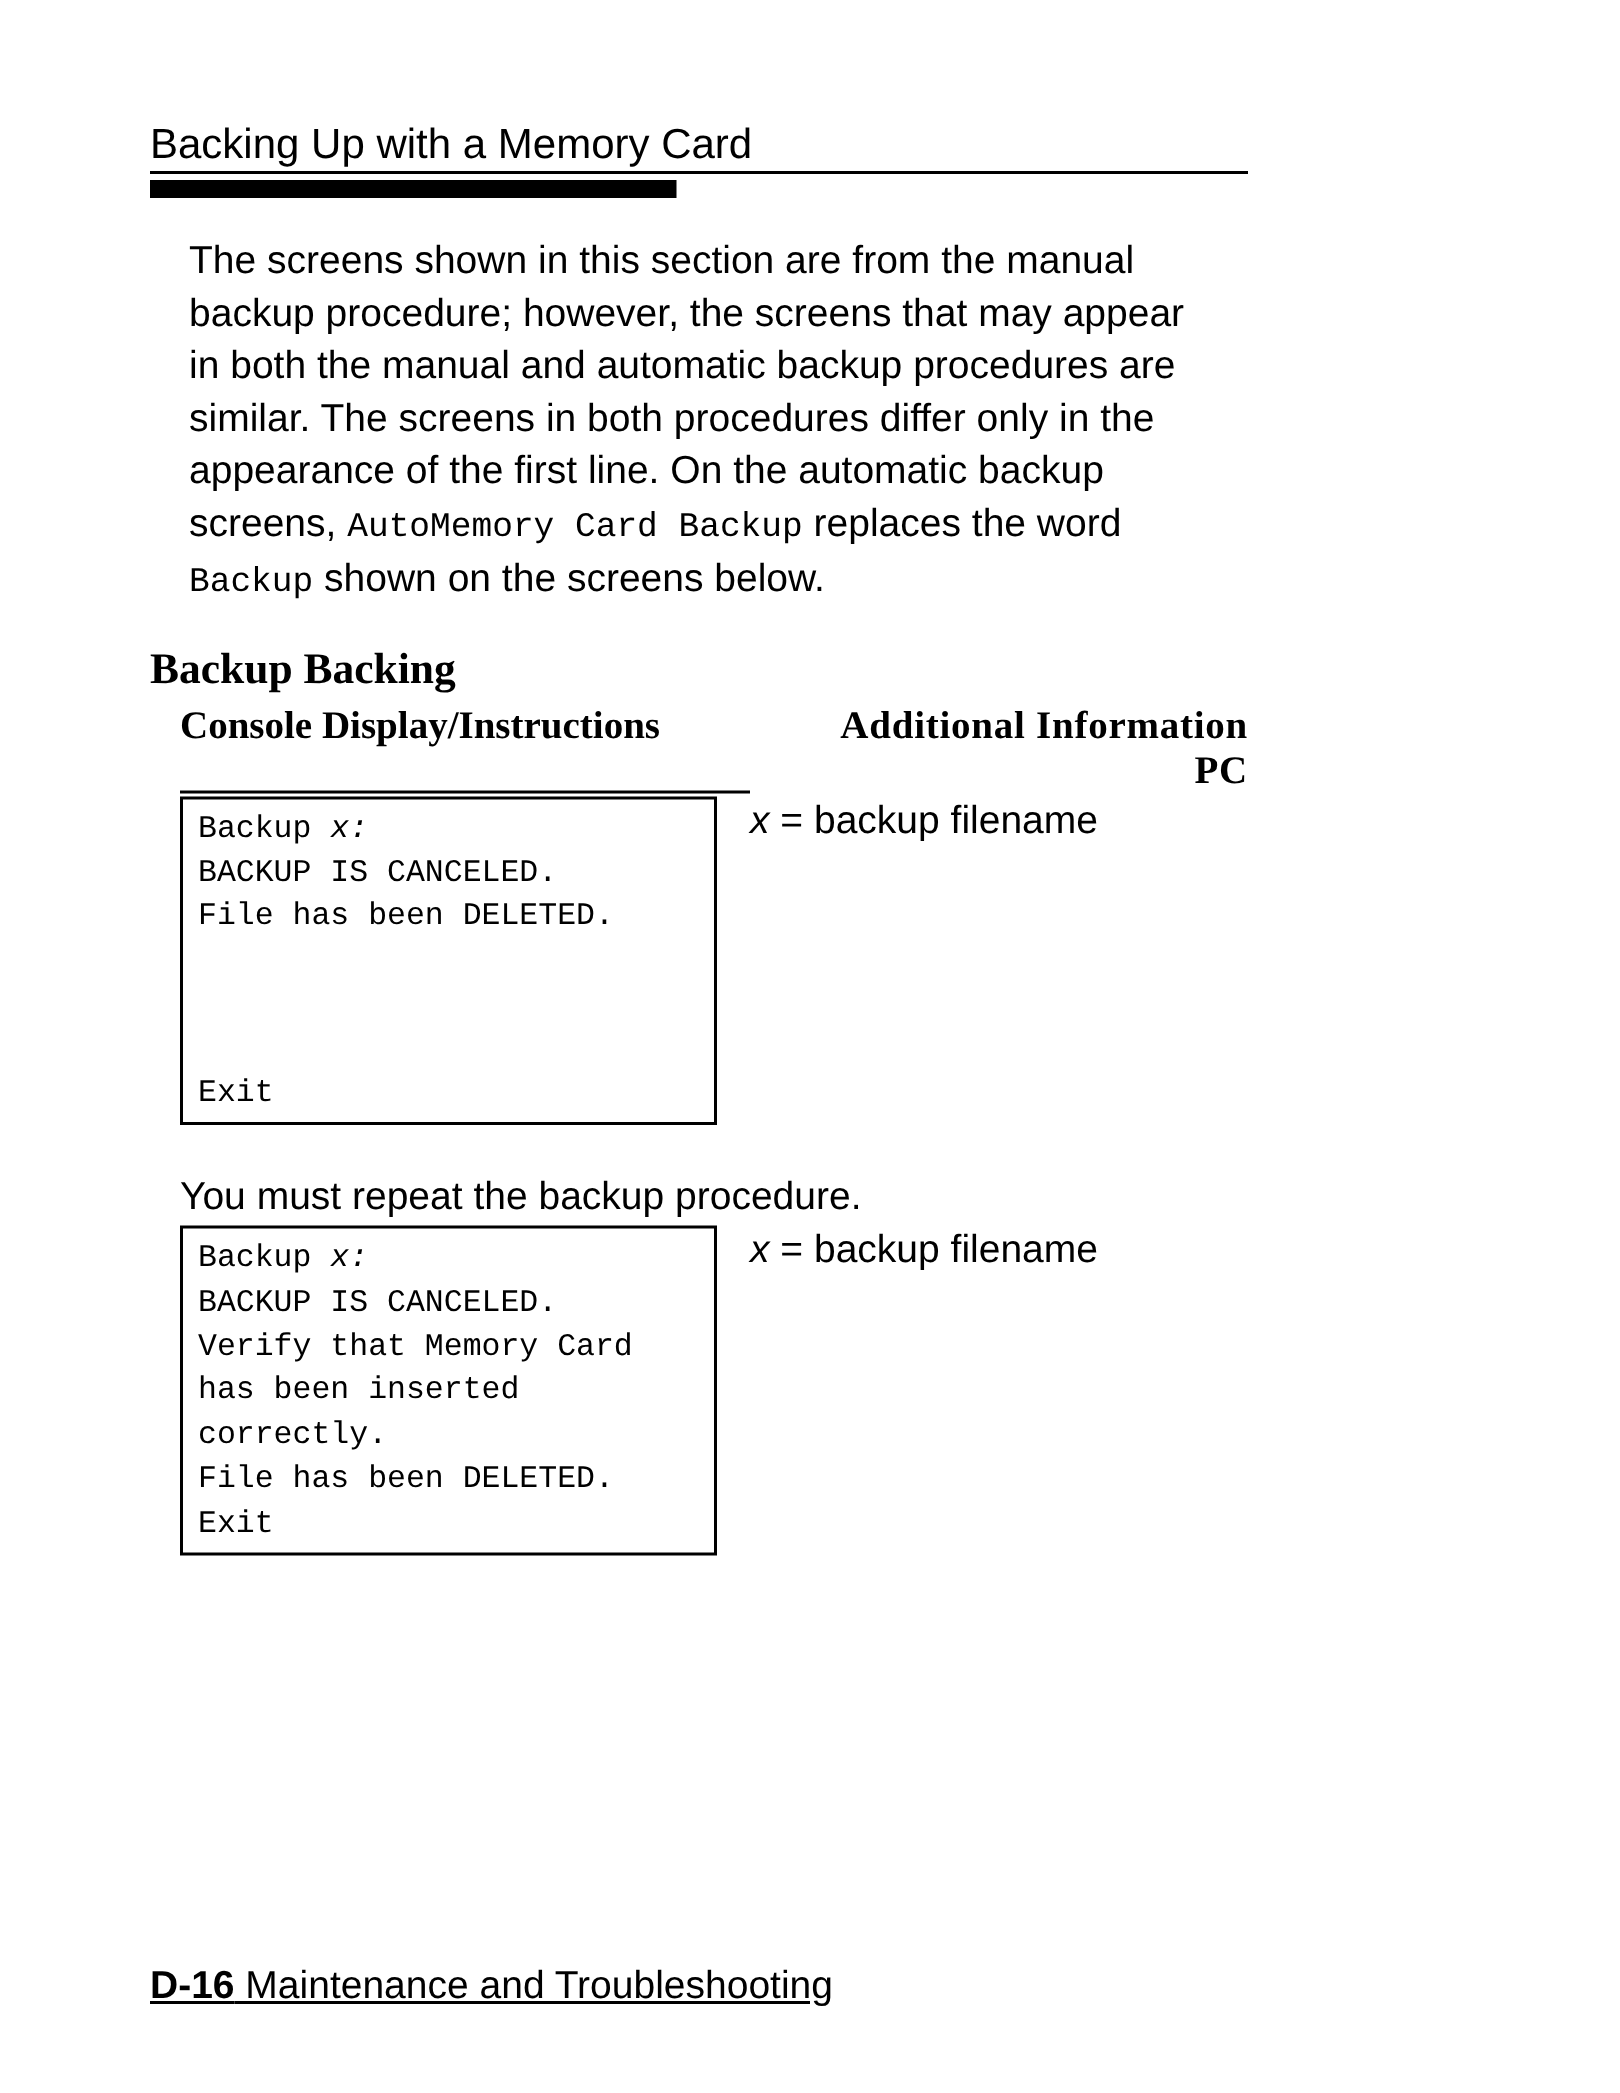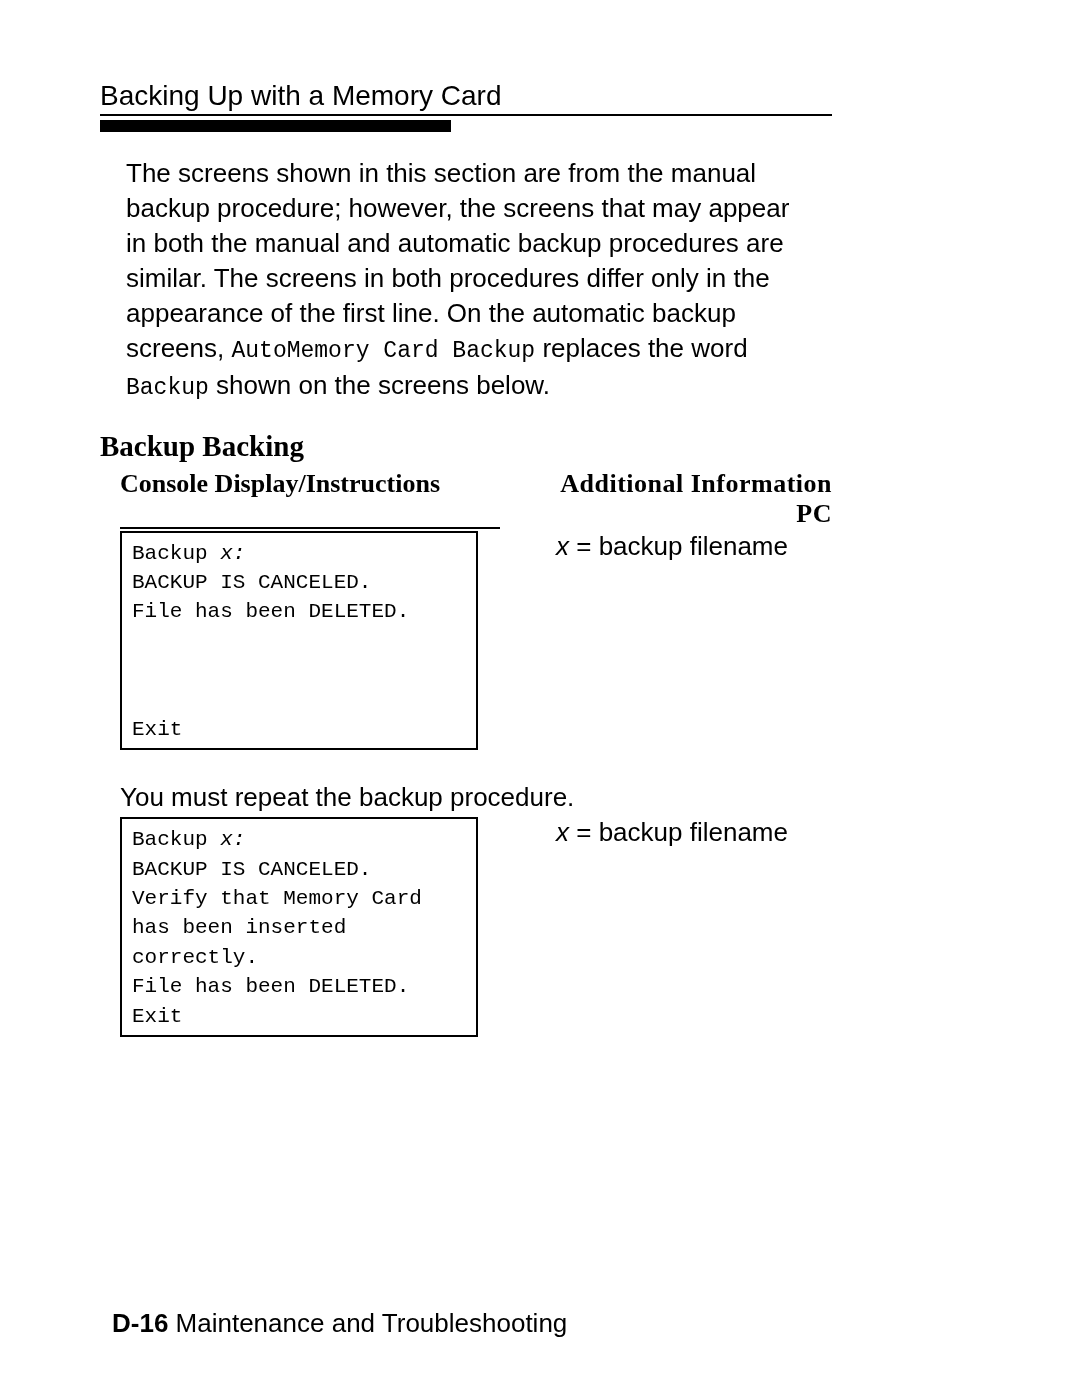--- a/index.html
+++ b/index.html
@@ -89,55 +89,55 @@
   .col-right-h {
     flex: 1;
     text-align: right;
     padding-left: 28px;
     letter-spacing: 0.5px;
   }
   .display-row {
     display: flex;
     margin-left: 20px;
     margin-top: 2px;
-    gap: 46px;
   }
   .console-box {
     flex: 0 0 358px;
     border: 2px solid #000;
     font-family: "Courier New", monospace;
     font-size: 21px;
     line-height: 1.4;
     padding: 6px 10px 4px 10px;
     box-sizing: border-box;
   }
   .console-box .ital {
     font-style: italic;
   }
   .side-note {
     flex: 1;
-    padding-left: 32px;
+    padding-left: 22px;
     font-size: 26px;
     font-family: Arial, Helvetica, sans-serif;
   }
   .side-note .ital {
     font-style: italic;
   }
   .body-para {
     margin-left: 20px;
     margin-right: 20px;
     margin-top: 30px;
     font-size: 26px;
     line-height: 1.35;
   }
   .footer {
     position: absolute;
     bottom: 56px;
-    left: 112px;
-    font-size: 26px;
+    left: 100px;
+    font-size: 26px;
+    text-decoration: underline;
   }
   .footer .bold {
     font-weight: bold;
   }
   .console-spacer {
     height: 88px;
   }
 </style>
 </head>
 <body>

